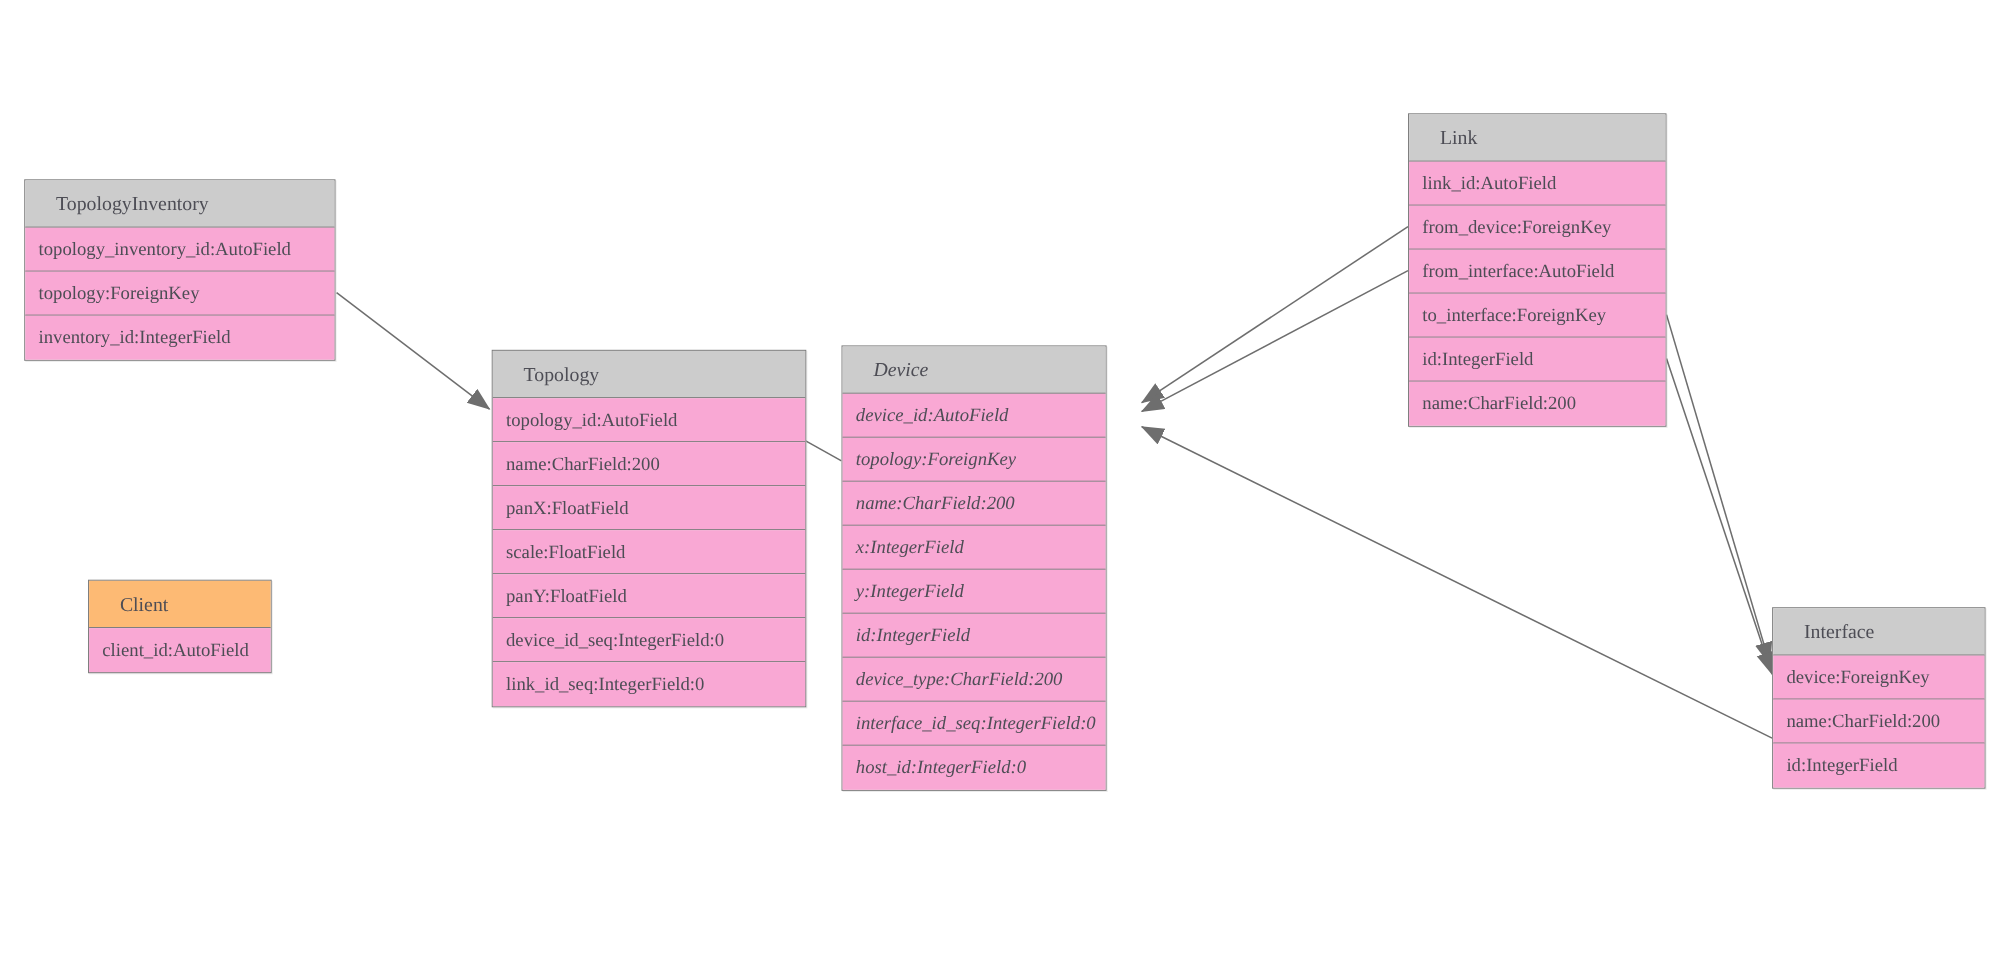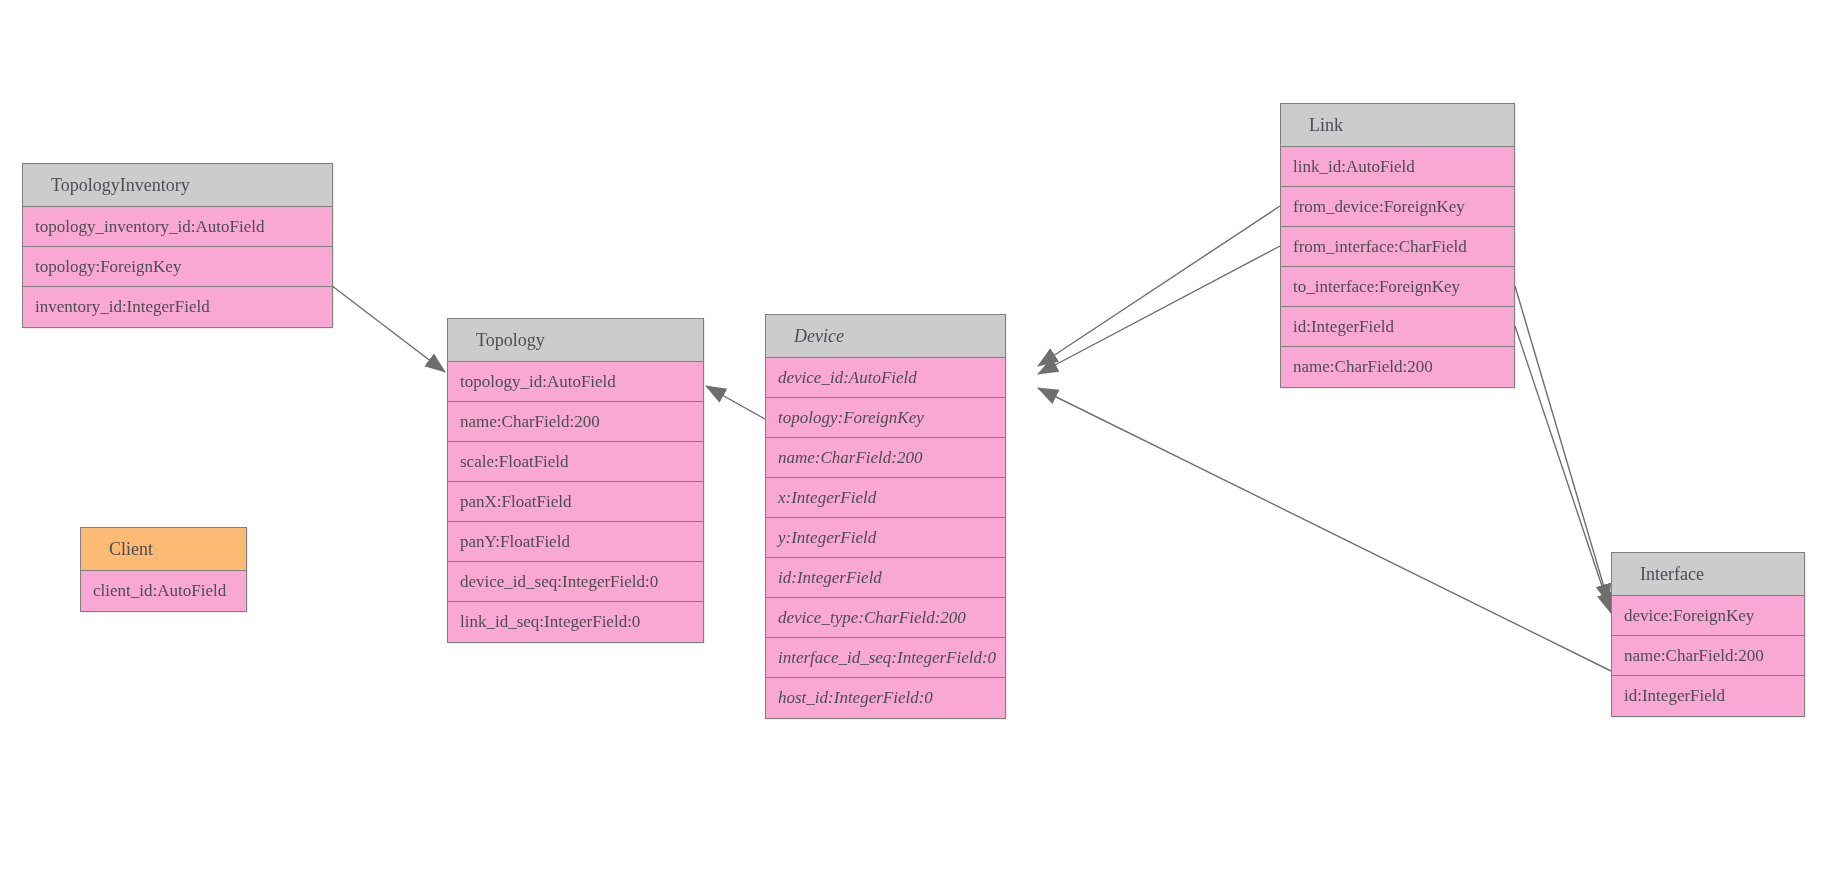--- a/index.html
+++ b/index.html
@@ -59,32 +59,32 @@
         <line x1="306" y1="266" x2="445" y2="372" stroke="#6e6e6e" stroke-width="1.4" marker-end="url(#arrowhead)"></line>
         <line x1="765" y1="419" x2="706" y2="386" stroke="#6e6e6e" stroke-width="1.4" marker-end="url(#arrowhead)"></line>
         <line x1="1280" y1="206" x2="1038" y2="366" stroke="#6e6e6e" stroke-width="1.4" marker-end="url(#arrowhead)"></line>
         <line x1="1280" y1="246" x2="1038" y2="374" stroke="#6e6e6e" stroke-width="1.4" marker-end="url(#arrowhead)"></line>
         <line x1="1611" y1="671" x2="1038" y2="388" stroke="#6e6e6e" stroke-width="1.4" marker-end="url(#arrowhead)"></line>
         <line x1="1515" y1="286" x2="1609" y2="604" stroke="#6e6e6e" stroke-width="1.4" marker-end="url(#arrowhead)"></line>
         <line x1="1515" y1="326" x2="1611" y2="613" stroke="#6e6e6e" stroke-width="1.4" marker-end="url(#arrowhead)"></line>
       </g>
   </svg>
   <div id="tables">
-      <div class="entity" style="left: 22px; top: 163px; width: 311px; border-color: rgb(127, 127, 127);">
+      <div class="entity" style="left: 22px; top: 163px; width: 283px; border-color: rgb(127, 127, 127);">
         <div class="entity-header" style="background: rgb(204, 204, 204); color: rgb(77, 77, 85); border-bottom-color: rgb(127, 127, 127);">TopologyInventory</div>
         <div class="entity-row" style="color: rgb(77, 77, 85); border-bottom-color: rgb(127, 127, 127);">topology_inventory_id:AutoField</div>
         <div class="entity-row" style="color: rgb(77, 77, 85); border-bottom-color: rgb(127, 127, 127);">topology:ForeignKey</div>
         <div class="entity-row" style="color: rgb(77, 77, 85); border-bottom-color: rgb(127, 127, 127);">inventory_id:IntegerField</div>
       </div>
-      <div class="entity" style="left: 447px; top: 318px; width: 257px; border-color: rgb(127, 127, 127);">
+      <div class="entity" style="left: 447px; top: 318px; width: 286px; border-color: rgb(127, 127, 127);">
         <div class="entity-header" style="background: rgb(204, 204, 204); color: rgb(77, 77, 85); border-bottom-color: rgb(127, 127, 127);">Topology</div>
         <div class="entity-row" style="color: rgb(77, 77, 85); border-bottom-color: rgb(127, 127, 127);">topology_id:AutoField</div>
         <div class="entity-row" style="color: rgb(77, 77, 85); border-bottom-color: rgb(127, 127, 127);">name:CharField:200</div>
+        <div class="entity-row" style="color: rgb(77, 77, 85); border-bottom-color: rgb(127, 127, 127);">panX:FloatField</div>
         <div class="entity-row" style="color: rgb(77, 77, 85); border-bottom-color: rgb(127, 127, 127);">scale:FloatField</div>
-        <div class="entity-row" style="color: rgb(77, 77, 85); border-bottom-color: rgb(127, 127, 127);">panX:FloatField</div>
         <div class="entity-row" style="color: rgb(77, 77, 85); border-bottom-color: rgb(127, 127, 127);">panY:FloatField</div>
         <div class="entity-row" style="color: rgb(77, 77, 85); border-bottom-color: rgb(127, 127, 127);">device_id_seq:IntegerField:0</div>
         <div class="entity-row" style="color: rgb(77, 77, 85); border-bottom-color: rgb(127, 127, 127);">link_id_seq:IntegerField:0</div>
       </div>
       <div class="entity" style="left: 80px; top: 527px; width: 167px; border-color: rgb(127, 127, 127);">
         <div class="entity-header" style="background: #fdba74; color: rgb(77, 77, 85); border-bottom-color: rgb(127, 127, 127);">Client</div>
         <div class="entity-row" style="color: rgb(77, 77, 85); border-bottom-color: rgb(127, 127, 127);">client_id:AutoField</div>
       </div>
       <div class="entity" style="left: 765px; top: 314px; width: 241px; border-color: rgb(127, 127, 127); font-style: italic;">
         <div class="entity-header" style="background: rgb(204, 204, 204); color: rgb(77, 77, 85); border-bottom-color: rgb(127, 127, 127);">Device</div>
@@ -95,21 +95,21 @@
         <div class="entity-row" style="color: rgb(77, 77, 85); border-bottom-color: rgb(127, 127, 127);">y:IntegerField</div>
         <div class="entity-row" style="color: rgb(77, 77, 85); border-bottom-color: rgb(127, 127, 127);">id:IntegerField</div>
         <div class="entity-row" style="color: rgb(77, 77, 85); border-bottom-color: rgb(127, 127, 127);">device_type:CharField:200</div>
         <div class="entity-row" style="color: rgb(77, 77, 85); border-bottom-color: rgb(127, 127, 127);">interface_id_seq:IntegerField:0</div>
         <div class="entity-row" style="color: rgb(77, 77, 85); border-bottom-color: rgb(127, 127, 127);">host_id:IntegerField:0</div>
       </div>
       <div class="entity" style="left: 1280px; top: 103px; width: 235px; border-color: rgb(127, 127, 127);">
         <div class="entity-header" style="background: rgb(204, 204, 204); color: rgb(77, 77, 85); border-bottom-color: rgb(127, 127, 127);">Link</div>
         <div class="entity-row" style="color: rgb(77, 77, 85); border-bottom-color: rgb(127, 127, 127);">link_id:AutoField</div>
         <div class="entity-row" style="color: rgb(77, 77, 85); border-bottom-color: rgb(127, 127, 127);">from_device:ForeignKey</div>
-        <div class="entity-row" style="color: rgb(77, 77, 85); border-bottom-color: rgb(127, 127, 127);">from_interface:CharField</div>
+        <div class="entity-row" style="color: rgb(77, 77, 85); border-bottom-color: rgb(127, 127, 127);">from_interface:AutoField</div>
         <div class="entity-row" style="color: rgb(77, 77, 85); border-bottom-color: rgb(127, 127, 127);">to_interface:ForeignKey</div>
         <div class="entity-row" style="color: rgb(77, 77, 85); border-bottom-color: rgb(127, 127, 127);">id:IntegerField</div>
         <div class="entity-row" style="color: rgb(77, 77, 85); border-bottom-color: rgb(127, 127, 127);">name:CharField:200</div>
       </div>
       <div class="entity" style="left: 1611px; top: 552px; width: 194px; border-color: rgb(127, 127, 127);">
         <div class="entity-header" style="background: rgb(204, 204, 204); color: rgb(77, 77, 85); border-bottom-color: rgb(127, 127, 127);">Interface</div>
         <div class="entity-row" style="color: rgb(77, 77, 85); border-bottom-color: rgb(127, 127, 127);">device:ForeignKey</div>
         <div class="entity-row" style="color: rgb(77, 77, 85); border-bottom-color: rgb(127, 127, 127);">name:CharField:200</div>
         <div class="entity-row" style="color: rgb(77, 77, 85); border-bottom-color: rgb(127, 127, 127);">id:IntegerField</div>
       </div>

